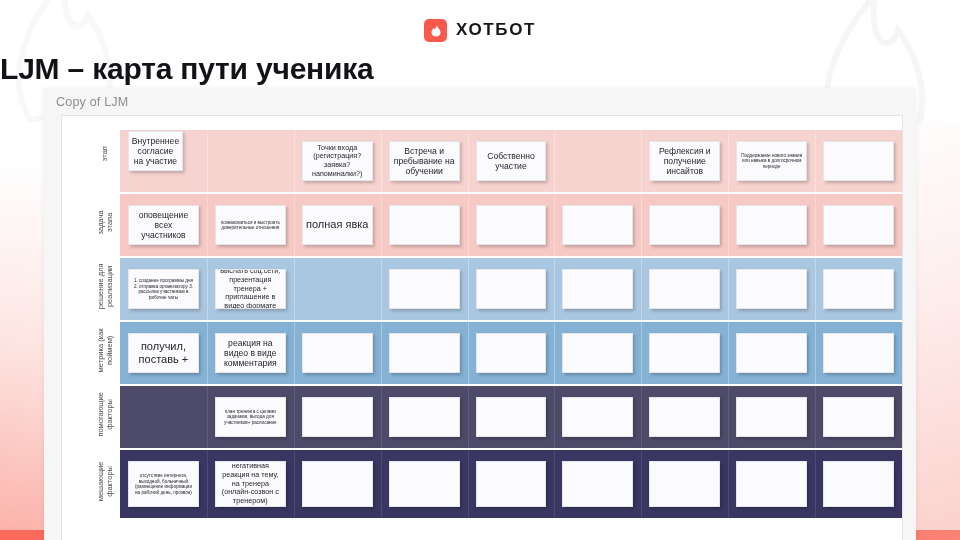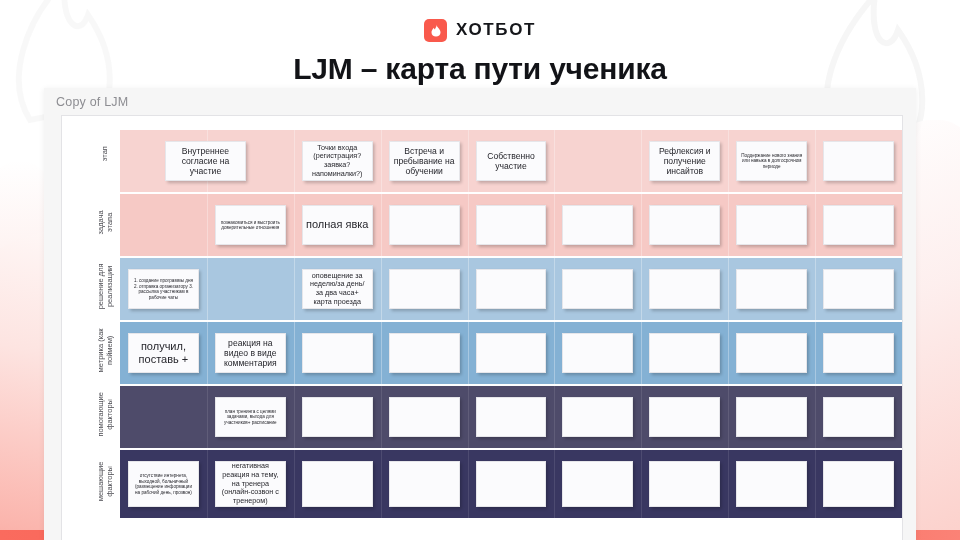--- a/index.html
+++ b/index.html
@@ -55,21 +55,21 @@
     width:23px;height:23px;border-radius:5px;background:#f9594c;
     display:flex;align-items:center;justify-content:center;
     color:#ffffff;font-size:13px;line-height:1;
   }
   .brand-name{
     font-weight:bold;font-size:17px;letter-spacing:1.6px;color:#15161a;
   }
 
   
   #title{
-    position:absolute;left:0;right:0;top:52px;z-index:5;text-align:center;
+    position:absolute;left:0;right:0;top:52px;z-index:5;
     font-size:30px;font-weight:bold;color:#121317;letter-spacing:-.2px;
   }
 
   
   #slide{
     position:absolute;left:44px;top:88px;width:872px;height:452px;z-index:3;
     background:#f6f6f6;
     box-shadow:0 1px 6px rgba(0,0,0,.07);
   }
   #doc-title{
@@ -147,21 +147,21 @@
           <div class="colsep" style="left: 260.667px;"></div>
           <div class="colsep" style="left: 347.556px;"></div>
           <div class="colsep" style="left: 434.444px;"></div>
           <div class="colsep" style="left: 521.333px;"></div>
           <div class="colsep" style="left: 608.222px;"></div>
           <div class="colsep" style="left: 695.111px;"></div>
         </div>
         <div class="rowlabel" style="top: 33px; height: 24px;">
           <span>этап</span>
         </div>
-        <div class="cell sz-l" style="left: 66px; top: 25px; width: 81px; height: 40px; margin-left: 37px;">
+        <div class="cell sz-l" style="left: 66px; top: 15px; width: 55px; height: 40px;">
           <div class="txt">Внутреннее согласие на участие</div>
         </div>
         <div class="cell sz-m" style="left: 239.778px; top: 25px; width: 70.8889px; height: 40px;">
           <div class="txt">Точки входа (регистрация? заявка? напоминалки?)</div>
         </div>
         <div class="cell sz-l" style="left: 326.667px; top: 25px; width: 70.8889px; height: 40px;">
           <div class="txt">Встреча и пребывание на обучении</div>
         </div>
         <div class="cell sz-l" style="left: 413.556px; top: 25px; width: 70.8889px; height: 40px;">
           <div class="txt">Собственно участие</div>
@@ -181,20 +181,23 @@
           <div class="colsep" style="left: 260.667px;"></div>
           <div class="colsep" style="left: 347.556px;"></div>
           <div class="colsep" style="left: 434.444px;"></div>
           <div class="colsep" style="left: 521.333px;"></div>
           <div class="colsep" style="left: 608.222px;"></div>
           <div class="colsep" style="left: 695.111px;"></div>
         </div>
         <div class="rowlabel" style="top: 97px; height: 24px;">
           <span>задача<br>этапа</span>
         </div>
+        <div class="cell sz-l" style="left: 66px; top: 89px; width: 70.8889px; height: 40px;">
+          <div class="txt">оповещение всех участников</div>
+        </div>
         <div class="cell sz-s" style="left: 152.889px; top: 89px; width: 70.8889px; height: 40px;">
           <div class="txt">познакомиться и выстроить доверительные отношения</div>
         </div>
         <div class="cell sz-xl" style="left: 239.778px; top: 89px; width: 70.8889px; height: 40px;">
           <div class="txt">полная явка</div>
         </div>
         <div class="cell sz-l" style="left: 326.667px; top: 89px; width: 70.8889px; height: 40px;">
           <div class="txt"></div>
         </div>
         <div class="cell sz-l" style="left: 413.556px; top: 89px; width: 70.8889px; height: 40px;">
@@ -221,22 +224,22 @@
           <div class="colsep" style="left: 521.333px;"></div>
           <div class="colsep" style="left: 608.222px;"></div>
           <div class="colsep" style="left: 695.111px;"></div>
         </div>
         <div class="rowlabel" style="top: 161px; height: 24px;">
           <span>решение для<br>реализации</span>
         </div>
         <div class="cell sz-s" style="left: 66px; top: 153px; width: 70.8889px; height: 40px;">
           <div class="txt">1. создание программы дня 2. отправка организатору 3. рассылка участникам в рабочие чаты</div>
         </div>
-        <div class="cell sz-m" style="left: 239.778px; top: 153px; width: 70.8889px; height: 40px;">
-          <div class="txt">оповещение за неделю/за день/ за два часа+ карта проезда</div>
+        <div class="cell sz-m" style="left: 152.889px; top: 153px; width: 70.8889px; height: 40px;">
+          <div class="txt">выслать соц.сети, презентация тренера + приглашение в видео формате</div>
         </div>
         <div class="cell sz-l" style="left: 326.667px; top: 153px; width: 70.8889px; height: 40px;">
           <div class="txt"></div>
         </div>
         <div class="cell sz-l" style="left: 413.556px; top: 153px; width: 70.8889px; height: 40px;">
           <div class="txt"></div>
         </div>
         <div class="cell sz-l" style="left: 500.444px; top: 153px; width: 70.8889px; height: 40px;">
           <div class="txt"></div>
         </div>

